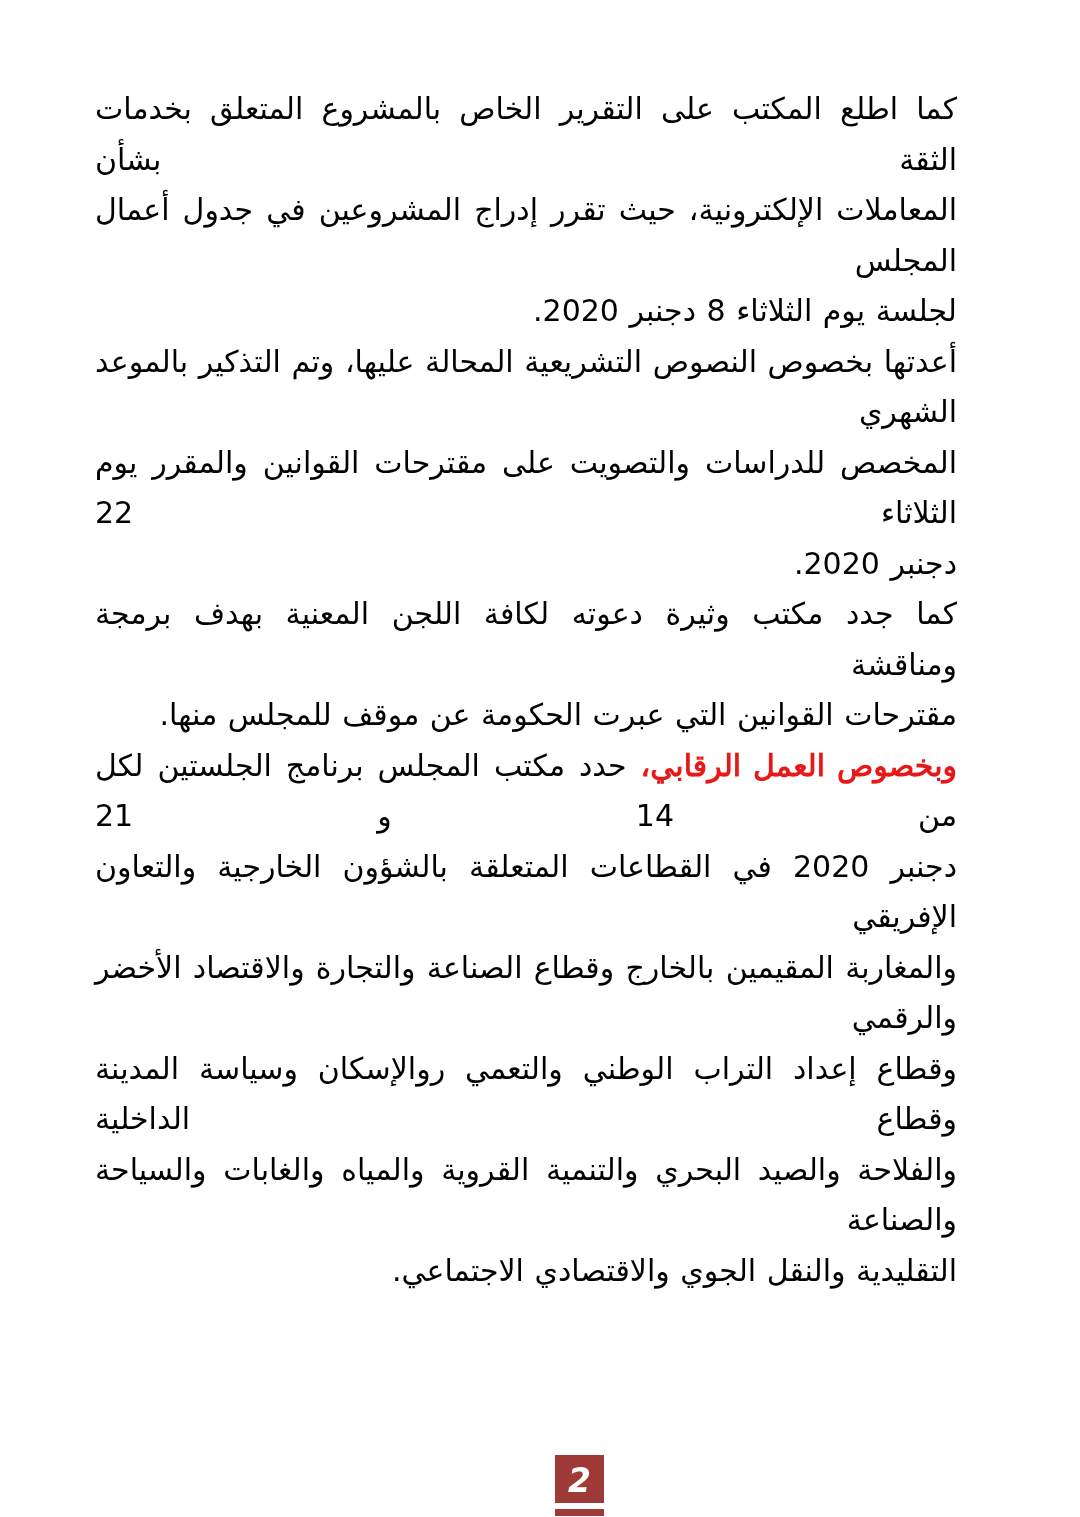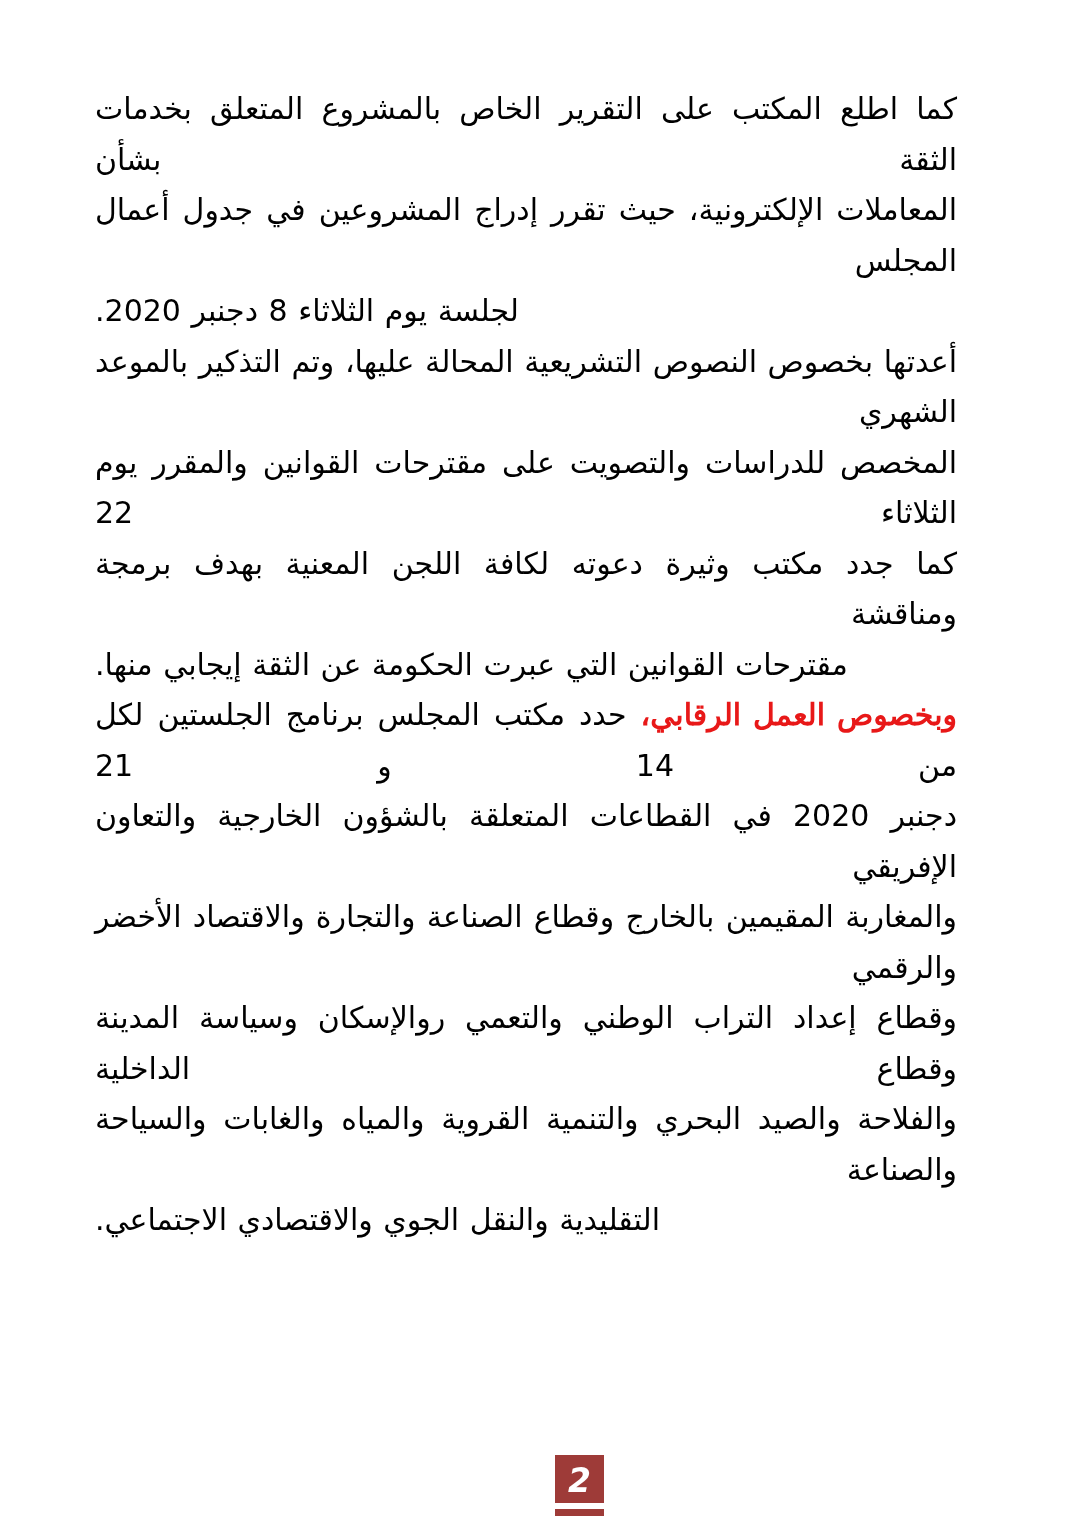--- a/index.html
+++ b/index.html
@@ -19,21 +19,21 @@
     right: 123px;
     left: 95px;
     direction: rtl;
     color: #000000;
     font-size: 30px;
     line-height: 50.5px;
   }
   .paragraph { margin: 0; }
   .text-line {
     direction: rtl;
-    text-align: left;
+    text-align: right;
     white-space: normal;
     word-spacing: 1px;
   }
   .text-line.justified {
     text-align: justify;
     text-align-last: justify;
   }
   .seg-heading {
     font-weight: bold;
   }
@@ -71,24 +71,25 @@
   <div class="content" style="color: rgb(0, 0, 0);">
 
   <div class="paragraph">
         <div class="text-line justified"><span>كما اطلع المكتب على التقرير الخاص بالمشروع المتعلق بخدمات الثقة بشأن</span></div>
         <div class="text-line justified"><span>المعاملات الإلكترونية، حيث تقرر إدراج المشروعين في جدول أعمال المجلس</span></div>
         <div class="text-line"><span>لجلسة يوم الثلاثاء 8 دجنبر 2020.</span></div>
       </div>
       <div class="paragraph">
         <div class="text-line justified"><span>أعدتها بخصوص النصوص التشريعية المحالة عليها، وتم التذكير بالموعد الشهري</span></div>
         <div class="text-line justified"><span>المخصص للدراسات والتصويت على مقترحات القوانين والمقرر يوم الثلاثاء 22</span></div>
+        <div class="text-line"><span>دجنبر 2020.</span></div>
       </div>
       <div class="paragraph">
         <div class="text-line justified"><span>كما جدد مكتب وثيرة دعوته لكافة اللجن المعنية بهدف برمجة ومناقشة</span></div>
-        <div class="text-line"><span>مقترحات القوانين التي عبرت الحكومة عن الثقة إيجابي منها.</span></div>
+        <div class="text-line"><span>مقترحات القوانين التي عبرت الحكومة عن موقف للمجلس منها.</span></div>
       </div>
       <div class="paragraph">
         <div class="text-line justified"><span class="seg-heading" style="color: rgb(232, 24, 24); font-family: Liberation Serif, serif;">وبخصوص العمل الرقابي،</span><span> حدد مكتب المجلس برنامج الجلستين لكل من 14 و 21</span></div>
         <div class="text-line justified"><span>دجنبر  2020 في القطاعات المتعلقة بالشؤون الخارجية والتعاون الإفريقي</span></div>
         <div class="text-line justified"><span>والمغاربة المقيمين بالخارج وقطاع الصناعة والتجارة والاقتصاد الأخضر والرقمي</span></div>
         <div class="text-line justified"><span>وقطاع إعداد التراب الوطني والتعمي روالإسكان وسياسة المدينة وقطاع الداخلية</span></div>
         <div class="text-line justified"><span>والفلاحة والصيد البحري والتنمية القروية والمياه والغابات والسياحة والصناعة</span></div>
         <div class="text-line"><span>التقليدية والنقل الجوي والاقتصادي الاجتماعي.</span></div>
       </div>
     </div>

